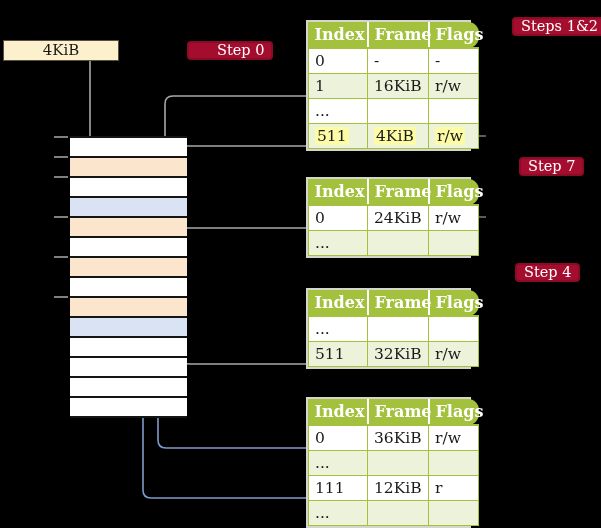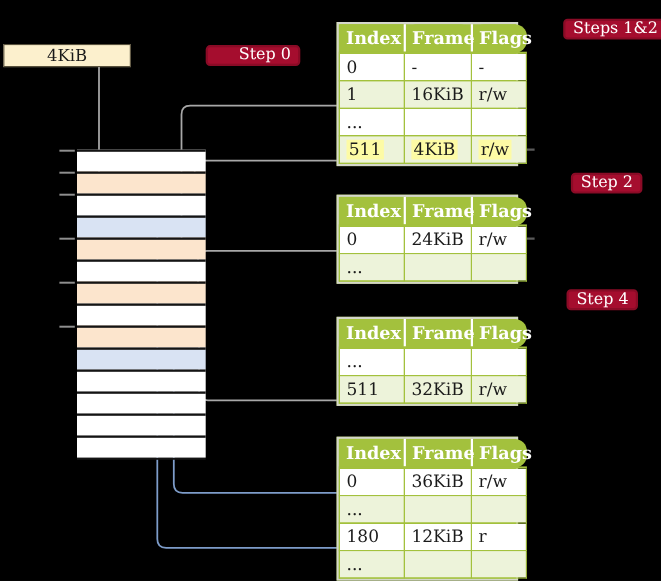--- a/index.html
+++ b/index.html
@@ -117,21 +117,21 @@
     <polygon class="barrow" points="138.5,211 147.5,211 143,202"></polygon>
 
     <line class="nub" x1="478" y1="136" x2="486" y2="136"></line>
     <line class="nub" x1="478" y1="217" x2="486" y2="217"></line>
   </svg>
 
   <div class="frame-box">4KiB</div>
 
   <div class="badge b-step0">Step 0</div>
   <div class="badge b-steps12">Steps 1&amp;2</div>
-  <div class="badge b-step3">Step 2</div>
+  <div class="badge b-step3">Step 7</div>
   <div class="badge b-step4">Step 4</div>
 
   <div class="mem-stack">
       <div class="mrow" style="background: rgb(255, 255, 255);"></div>
       <div class="mrow" style="background: rgb(252, 229, 205);"></div>
       <div class="mrow" style="background: rgb(255, 255, 255);"></div>
       <div class="mrow" style="background: rgb(217, 227, 243);"></div>
       <div class="mrow" style="background: rgb(252, 229, 205);"></div>
       <div class="mrow" style="background: rgb(255, 255, 255);"></div>
       <div class="mrow" style="background: rgb(252, 229, 205);"></div>
@@ -252,21 +252,21 @@
         <td>0</td>
         <td>36KiB</td>
         <td>r/w</td>
       </tr>
       <tr class="r-green">
         <td>...</td>
         <td></td>
         <td></td>
       </tr>
       <tr class="r-white">
-        <td>180</td>
+        <td>111</td>
         <td>12KiB</td>
         <td>r</td>
       </tr>
       <tr class="r-green">
         <td>...</td>
         <td></td>
         <td></td>
       </tr>
     </tbody>
       </table>

